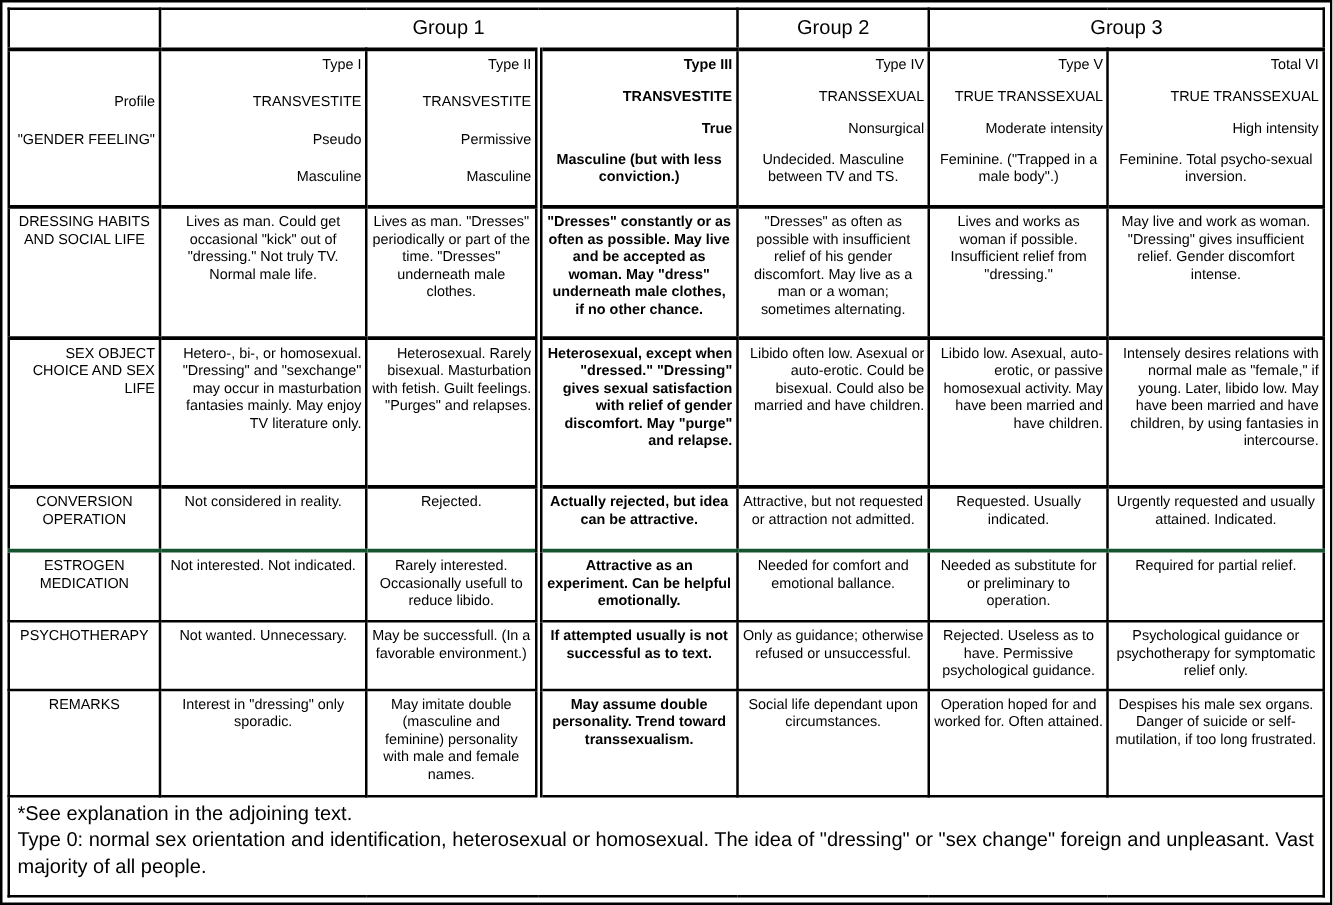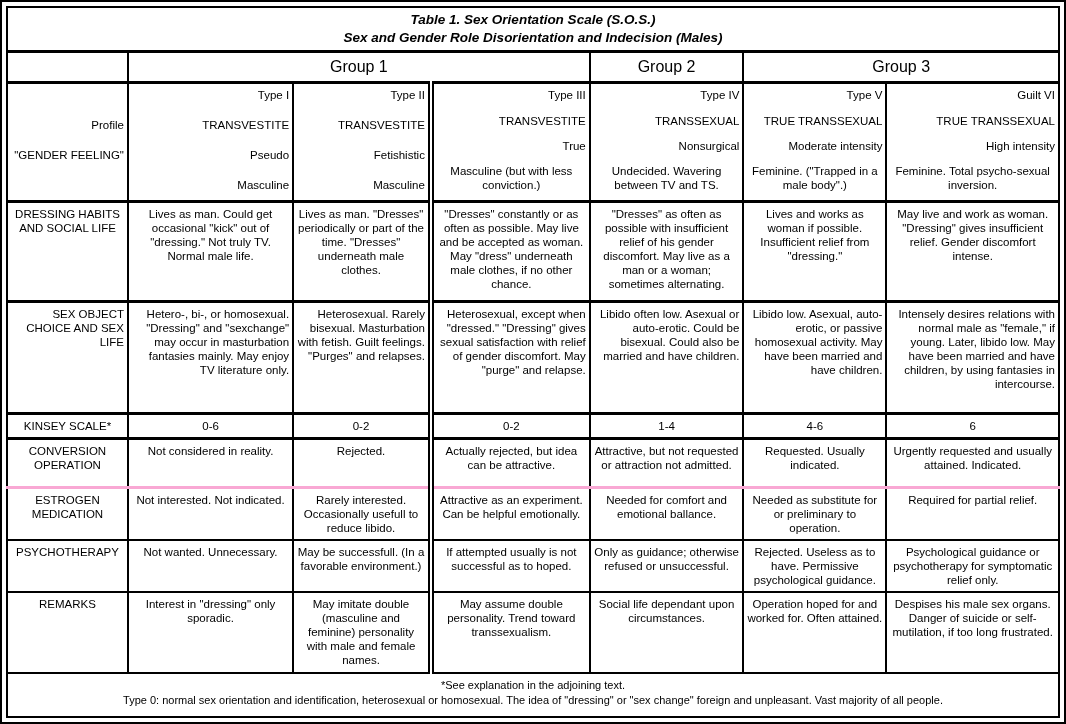--- a/index.html
+++ b/index.html
@@ -8,24 +8,24 @@
   table{width:100%;height:100%;border-collapse:collapse;table-layout:fixed;border:2px solid #000;}
   td{border:2px solid #000;vertical-align:top;text-align:center;padding:4px 3px 2px;font-size:11.5px;line-height:1.22;overflow:hidden;}
   
   tr.r-title td{border-bottom:3px solid #000;vertical-align:middle;padding:2px;}
   .title-line{font-weight:bold;font-style:italic;font-size:13.5px;line-height:1.35;}
   tr.r-group td{border-bottom:3px solid #000;vertical-align:middle;font-size:16px;padding:2px;}
   tr.r-header td{border-bottom:3px solid #000;}
   tr.r-dressing td{border-bottom:3px solid #000;margin-top:48px;}
   tr.r-sexobj td{border-bottom:3px solid #000;text-align:right;}
   tr.r-kinsey td{border-bottom:3px solid #000;vertical-align:middle;padding:2px;}
-  tr.r-conversion td{border-bottom:3px solid #f9a8d4;}
-  tr.r-footer td{text-align:center;vertical-align:top;padding:4px 6px;font-size:11px;line-height:1.3;}
+  tr.r-conversion td{border-bottom:3px solid #14532d;}
+  tr.r-footer td{text-align:left;vertical-align:top;padding:4px 6px;font-size:16px;line-height:1.3;}
   
-  td.dblL{border-left:6px double #000;}
+  td.dblL{border-left:6px double #000;font-weight:bold;}
   
   .hdr{display:flex;flex-direction:column;justify-content:space-between;height:104px;align-items:flex-end;}
   .hdr>div{min-height:14px;}
   .rowlabel{}
 </style>
 </head>
 <body>
 
 <div class="page">
 <table>
@@ -33,26 +33,20 @@
     <col style="width:11.5%">
         <col style="width:15.7%">
         <col style="width:13.1%">
         <col style="width:15.1%">
         <col style="width:14.6%">
         <col style="width:13.6%">
         <col style="width:16.4%">
   </colgroup>
 
   <tbody>
-        <tr class="r-title" style="height:34px">
-    <td colspan="7">
-      <div class="title-line">Table 1. Sex Orientation Scale (S.O.S.)</div>
-      <div class="title-line">Sex and Gender Role Disorientation and Indecision (Males)</div>
-    </td>
-  </tr>
 
   <tr class="r-group" style="height:30px">
     <td></td>
     <td colspan="3">Group 1</td>
     <td>Group 2</td>
     <td colspan="2">Group 3</td>
   </tr>
 
   <tr class="r-header" style="height:114px">
     <td>
@@ -68,51 +62,51 @@
         <div>Type I</div>
         <div>TRANSVESTITE</div>
         <div>Pseudo</div>
         <div>Masculine</div>
       </div>
     </td>
     <td>
       <div class="hdr">
         <div>Type II</div>
         <div>TRANSVESTITE</div>
-        <div>Fetishistic</div>
+        <div>Permissive</div>
         <div>Masculine</div>
       </div>
     </td>
     <td class="dblL">
       <div class="hdr">
         <div>Type III</div>
         <div>TRANSVESTITE</div>
         <div>True</div>
         <div>Masculine (but with less conviction.)</div>
       </div>
     </td>
     <td>
       <div class="hdr">
         <div>Type IV</div>
         <div>TRANSSEXUAL</div>
         <div>Nonsurgical</div>
-        <div>Undecided. Wavering between TV and TS.</div>
+        <div>Undecided. Masculine between TV and TS.</div>
       </div>
     </td>
     <td>
       <div class="hdr">
         <div>Type V</div>
         <div>TRUE TRANSSEXUAL</div>
         <div>Moderate intensity</div>
         <div>Feminine. ("Trapped in a male body".)</div>
       </div>
     </td>
     <td>
       <div class="hdr">
-        <div>Guilt VI</div>
+        <div>Total VI</div>
         <div>TRUE TRANSSEXUAL</div>
         <div>High intensity</div>
         <div>Feminine. Total psycho-sexual inversion.</div>
       </div>
     </td>
   </tr>
 
   <tr class="r-dressing" style="height:96px">
     <td class="rowlabel">DRESSING HABITS AND SOCIAL LIFE</td>
     <td>Lives as man. Could get occasional "kick" out of "dressing." Not truly TV. Normal male life.</td>
@@ -126,29 +120,20 @@
   <tr class="r-sexobj" style="height:108px">
     <td class="rowlabel">SEX OBJECT CHOICE AND SEX LIFE</td>
     <td>Hetero-, bi-, or homosexual. "Dressing" and "sexchange" may occur in masturbation fantasies mainly. May enjoy TV literature only.</td>
     <td>Heterosexual. Rarely bisexual. Masturbation with fetish. Guilt feelings. "Purges" and relapses.</td>
     <td class="dblL">Heterosexual, except when "dressed." "Dressing" gives sexual satisfaction with relief of gender discomfort. May "purge" and relapse.</td>
     <td>Libido often low. Asexual or auto-erotic. Could be bisexual. Could also be married and have children.</td>
     <td>Libido low. Asexual, auto-erotic, or passive homosexual activity. May have been married and have children.</td>
     <td>Intensely desires relations with normal male as "female," if young. Later, libido low. May have been married and have children, by using fantasies in intercourse.</td>
   </tr>
 
-  <tr class="r-kinsey" style="height:24px">
-    <td class="rowlabel">KINSEY SCALE*</td>
-    <td>0-6</td>
-    <td>0-2</td>
-    <td class="dblL">0-2</td>
-    <td>1-4</td>
-    <td>4-6</td>
-    <td>6</td>
-  </tr>
 
   <tr class="r-conversion" style="height:47px">
     <td class="rowlabel">CONVERSION OPERATION</td>
     <td>Not considered in reality.</td>
     <td>Rejected.</td>
     <td class="dblL">Actually rejected, but idea can be attractive.</td>
     <td>Attractive, but not requested or attraction not admitted.</td>
     <td>Requested. Usually indicated.</td>
     <td>Urgently requested and usually attained. Indicated.</td>
   </tr>
@@ -160,21 +145,21 @@
     <td class="dblL">Attractive as an experiment. Can be helpful emotionally.</td>
     <td>Needed for comfort and emotional ballance.</td>
     <td>Needed as substitute for or preliminary to operation.</td>
     <td>Required for partial relief.</td>
   </tr>
 
   <tr class="r-psycho" style="height:47px">
     <td class="rowlabel">PSYCHOTHERAPY</td>
     <td>Not wanted. Unnecessary.</td>
     <td>May be successfull. (In a favorable environment.)</td>
-    <td class="dblL">If attempted usually is not successful as to hoped.</td>
+    <td class="dblL">If attempted usually is not successful as to text.</td>
     <td>Only as guidance; otherwise refused or unsuccessful.</td>
     <td>Rejected. Useless as to have. Permissive psychological guidance.</td>
     <td>Psychological guidance or psychotherapy for symptomatic relief only.</td>
   </tr>
 
   <tr class="r-remarks" style="height:78px">
     <td class="rowlabel">REMARKS</td>
     <td>Interest in "dressing" only sporadic.</td>
     <td>May imitate double (masculine and feminine) personality with male and female names.</td>
     <td class="dblL">May assume double personality. Trend toward transsexualism.</td>

